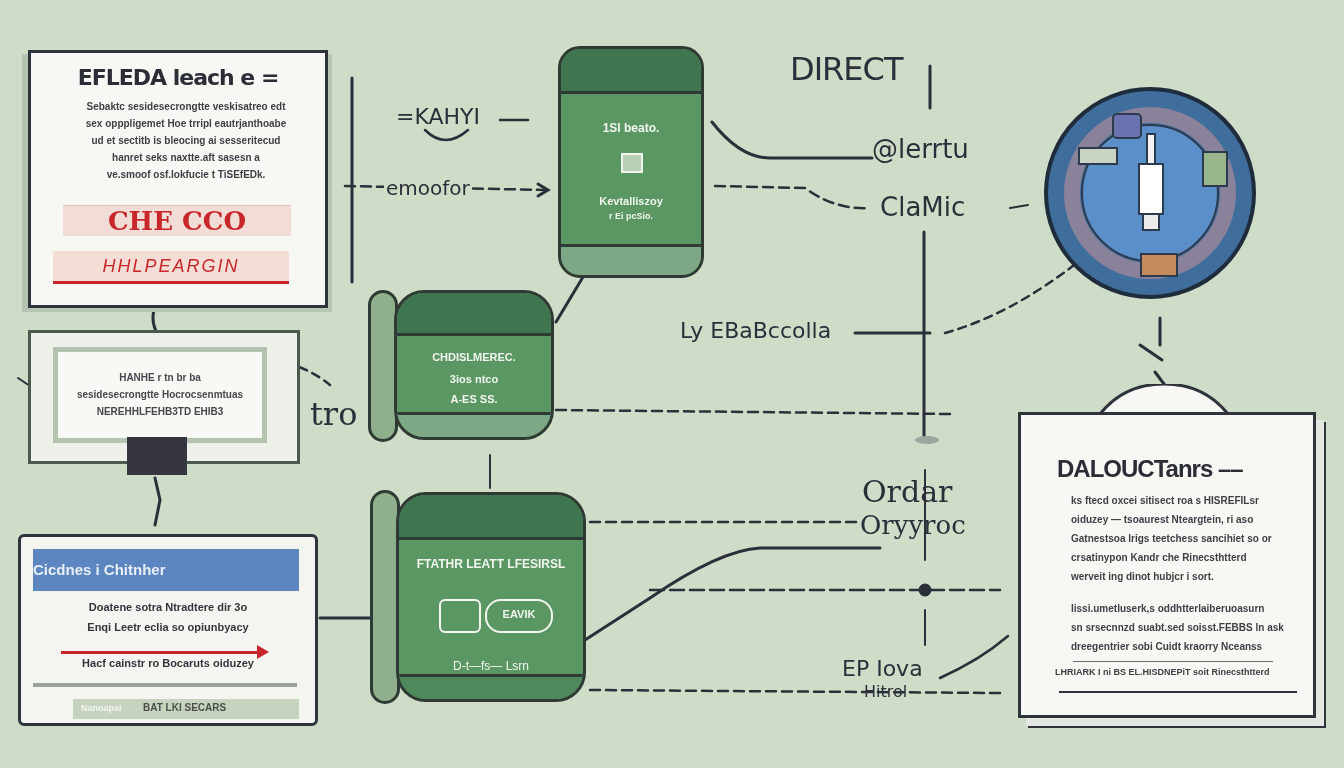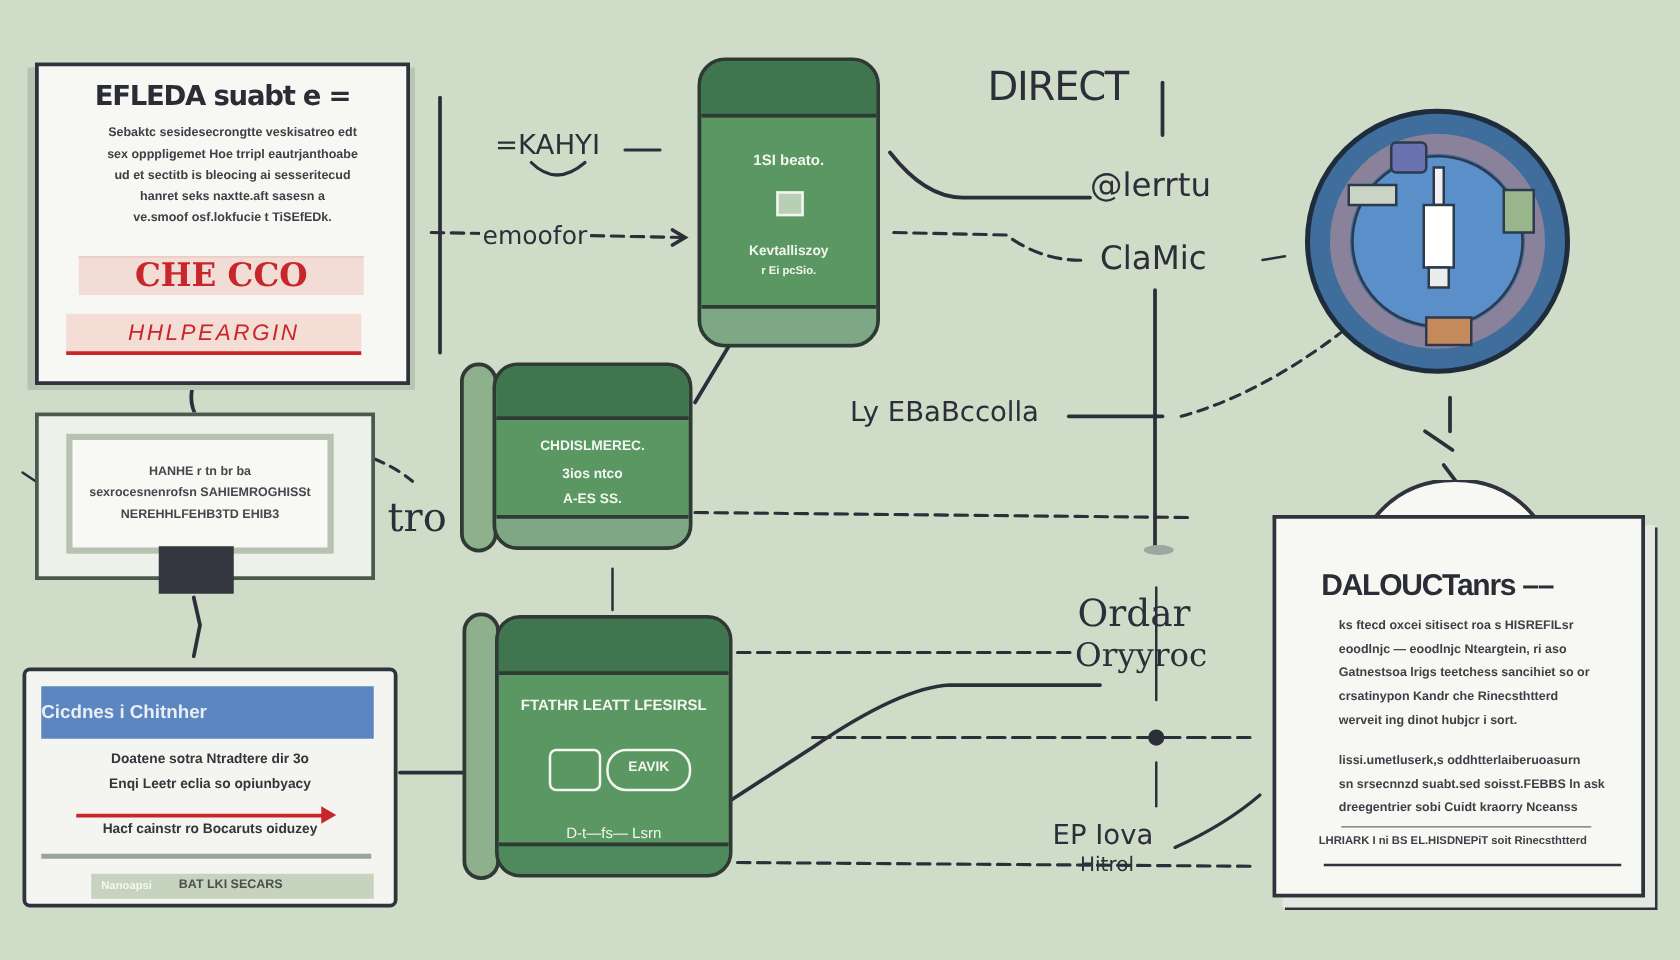--- a/index.html
+++ b/index.html
@@ -22,21 +22,21 @@
   .doc .line { text-align:center; font-weight:bold; color:#3d3f45; white-space:nowrap; }
 
   
   .folder { position:absolute; }
   .folder .tab-side {
     position:absolute; background:#8fb08c; border:3px solid #2f3a35;
     border-radius:20px; box-sizing:border-box;
   }
   .folder .body {
     position:absolute; background:#5a9763; border:3px solid #2f3a35;
-    box-sizing:border-box; border-radius:20px; overflow:hidden;
+    box-sizing:border-box; border-radius:30px; overflow:hidden;
   }
   .folder .cap { position:absolute; left:0; right:0; top:0; background:#3f7650; border-bottom:3px solid #2f3a35; }
   .folder .foot { position:absolute; left:0; right:0; bottom:0; background:#7ea785; border-top:3px solid #2f3a35; }
   .folder .ftxt { position:absolute; left:0; right:0; text-align:center; color:#f2f6ee; font-weight:bold; white-space:nowrap; }
 
   .hand { position:absolute; color:#2b2f3a; white-space:nowrap; font-family:"DejaVu Sans", sans-serif; }
 </style>
 </head>
 <body>
 
@@ -85,40 +85,40 @@
     <path d="M158 300 Q148 318 158 335" stroke-width="3"></path>
     <path d="M155 478 L160 500 L155 525" stroke-width="3"></path>
     <path d="M320 618 L372 618" stroke-width="3"></path>
     <path d="M18 378 L30 386" stroke-width="2"></path>
 
     <path d="M1032 512 L1056 532 M1056 512 L1032 532" stroke-width="2" stroke="#6b7370"></path>
   </g>
 </svg>
 
 <div class="doc" style="left:28px; top:50px; width:300px; height:258px;">
-  <div class="title" style="font-size:22px; margin-top:12px; font-family:'DejaVu Sans', sans-serif;">EFLEDA suabt e =</div>
+  <div class="title" style="font-size:22px; margin-top:12px; font-family:'DejaVu Sans', sans-serif;">EFLEDA leach e =</div>
   <div style="margin-top:8px;padding-left:16px;">
     <div class="line" style="font-size:10px; line-height:17px;">Sebaktc sesidesecrongtte veskisatreo edt</div>
     <div class="line" style="font-size:10px; line-height:17px;">sex opppligemet Hoe trripl eautrjanthoabe</div>
     <div class="line" style="font-size:10px; line-height:17px;">ud et sectitb is bleocing ai sesseritecud</div>
     <div class="line" style="font-size:10px; line-height:17px;">hanret seks naxtte.aft sasesn a</div>
     <div class="line" style="font-size:10px; line-height:17px;">ve.smoof osf.lokfucie t TiSEfEDk.</div>
   </div>
   <div style="position:absolute; left:32px; top:152px; width:228px; height:30px; background:#f1ddd6; border-top:1px solid #e9c3bb;">
     <div style="text-align:center; color:#c8262b; font-size:26px; font-weight:bold; line-height:30px; font-family:'DejaVu Serif', serif;">CHE CCO</div>
   </div>
   <div style="position:absolute; left:22px; top:198px; width:236px; height:30px; background:#f3ddd5; border-bottom:3px solid #c8262b;">
     <div style="text-align:center; color:#c8262b; font-size:18px; line-height:30px; letter-spacing:2px; font-style:italic;">HHLPEARGIN</div>
   </div>
 </div>
 
 <div style="position:absolute; left:28px; top:330px; width:272px; height:134px; background:#eef0ea; border:3px solid #4a5a4e; box-sizing:border-box;">
   <div style="position:absolute; left:22px; top:14px; width:214px; height:96px; background:#f8f8f5; border:5px solid #b7c3b1; box-sizing:border-box; padding-top:16px;">
     <div class="line" style="text-align:center; font-size:10px; font-weight:bold; line-height:20px; color:#45474c;">HANHE r tn br ba</div>
-    <div class="line" style="text-align:center; font-size:10px; font-weight:bold; line-height:14px; color:#45474c; white-space:nowrap;">sexrocesnenrofsn SAHIEMROGHISSt</div>
+    <div class="line" style="text-align:center; font-size:10px; font-weight:bold; line-height:14px; color:#45474c; white-space:nowrap;">sesidesecrongtte Hocrocsenmtuas</div>
     <div class="line" style="text-align:center; font-size:10px; font-weight:bold; line-height:20px; color:#45474c;">NEREHHLFEHB3TD EHIB3</div>
   </div>
   <div style="position:absolute; left:96px; top:104px; width:60px; height:38px; background:#35363f;"></div>
 </div>
 
 <div style="position:absolute; left:18px; top:534px; width:300px; height:192px; background:#f4f5f1; border:3px solid #2f333c; border-radius:6px; box-sizing:border-box;">
   <div style="position:absolute; left:12px; top:12px; width:266px; height:42px; background:#5b86bf;">
     <div style="color:#e9eef6; text-align:left; font-size:15px; font-weight:bold; line-height:42px;">Cicdnes i Chitnher</div>
   </div>
   <div style="position:absolute; left:0; right:0; top:64px; text-align:center; font-size:11px; font-weight:bold; color:#33353b;">Doatene sotra Ntradtere dir 3o</div>
@@ -197,21 +197,21 @@
 </div>
 
 <div style="position:absolute; left:1014px; top:384px; width:318px; height:338px;">
   <svg width="318" height="60" style="position:absolute; left:0; top:0;" viewBox="0 0 318 60">
     <path d="M4 30 L86 30 Q110 0 150 0 Q190 0 214 30 L300 30" fill="#f7f7f4" stroke="#2f333c" stroke-width="3"></path>
   </svg>
   <div style="position:absolute; left:4px; top:28px; width:298px; height:306px; background:#f7f7f4; border:3px solid #2f333c; box-sizing:border-box; box-shadow:8px 8px 0 #e5e8e2, 10px 10px 0 #2f333c;">
     <div style="position:absolute; left:36px; top:40px; font-size:24px; font-weight:bold; letter-spacing:-1px; color:#2a2d36;">DALOUCTanrs ––</div>
     <div style="position:absolute; left:50px; top:76px;">
       <div style="font-size:10px; font-weight:bold; line-height:19px; color:#3d3f45; white-space:nowrap;">ks ftecd oxcei sitisect roa s HISREFILsr</div>
-      <div style="font-size:10px; font-weight:bold; line-height:19px; color:#3d3f45; white-space:nowrap;">eoodlnjc — eoodlnjc Nteargtein, ri aso</div>
+      <div style="font-size:10px; font-weight:bold; line-height:19px; color:#3d3f45; white-space:nowrap;">oiduzey — tsoaurest Nteargtein, ri aso</div>
       <div style="font-size:10px; font-weight:bold; line-height:19px; color:#3d3f45; white-space:nowrap;">Gatnestsoa lrigs teetchess sancihiet so or</div>
       <div style="font-size:10px; font-weight:bold; line-height:19px; color:#3d3f45; white-space:nowrap;">crsatinypon Kandr che Rinecsthtterd</div>
       <div style="font-size:10px; font-weight:bold; line-height:19px; color:#3d3f45; white-space:nowrap;">werveit ing dinot hubjcr i sort.</div>
     </div>
     <div style="position:absolute; left:50px; top:184px;">
       <div style="font-size:10px; font-weight:bold; line-height:19px; color:#3d3f45; white-space:nowrap;">lissi.umetluserk,s oddhtterlaiberuoasurn</div>
       <div style="font-size:10px; font-weight:bold; line-height:19px; color:#3d3f45; white-space:nowrap;">sn srsecnnzd suabt.sed soisst.FEBBS ln ask</div>
       <div style="font-size:10px; font-weight:bold; line-height:19px; color:#3d3f45; white-space:nowrap;">dreegentrier sobi Cuidt kraorry Nceanss</div>
     </div>
     <div style="position:absolute; left:52px; width:200px; top:246px; height:1px; background:#6a6d70;"></div>

